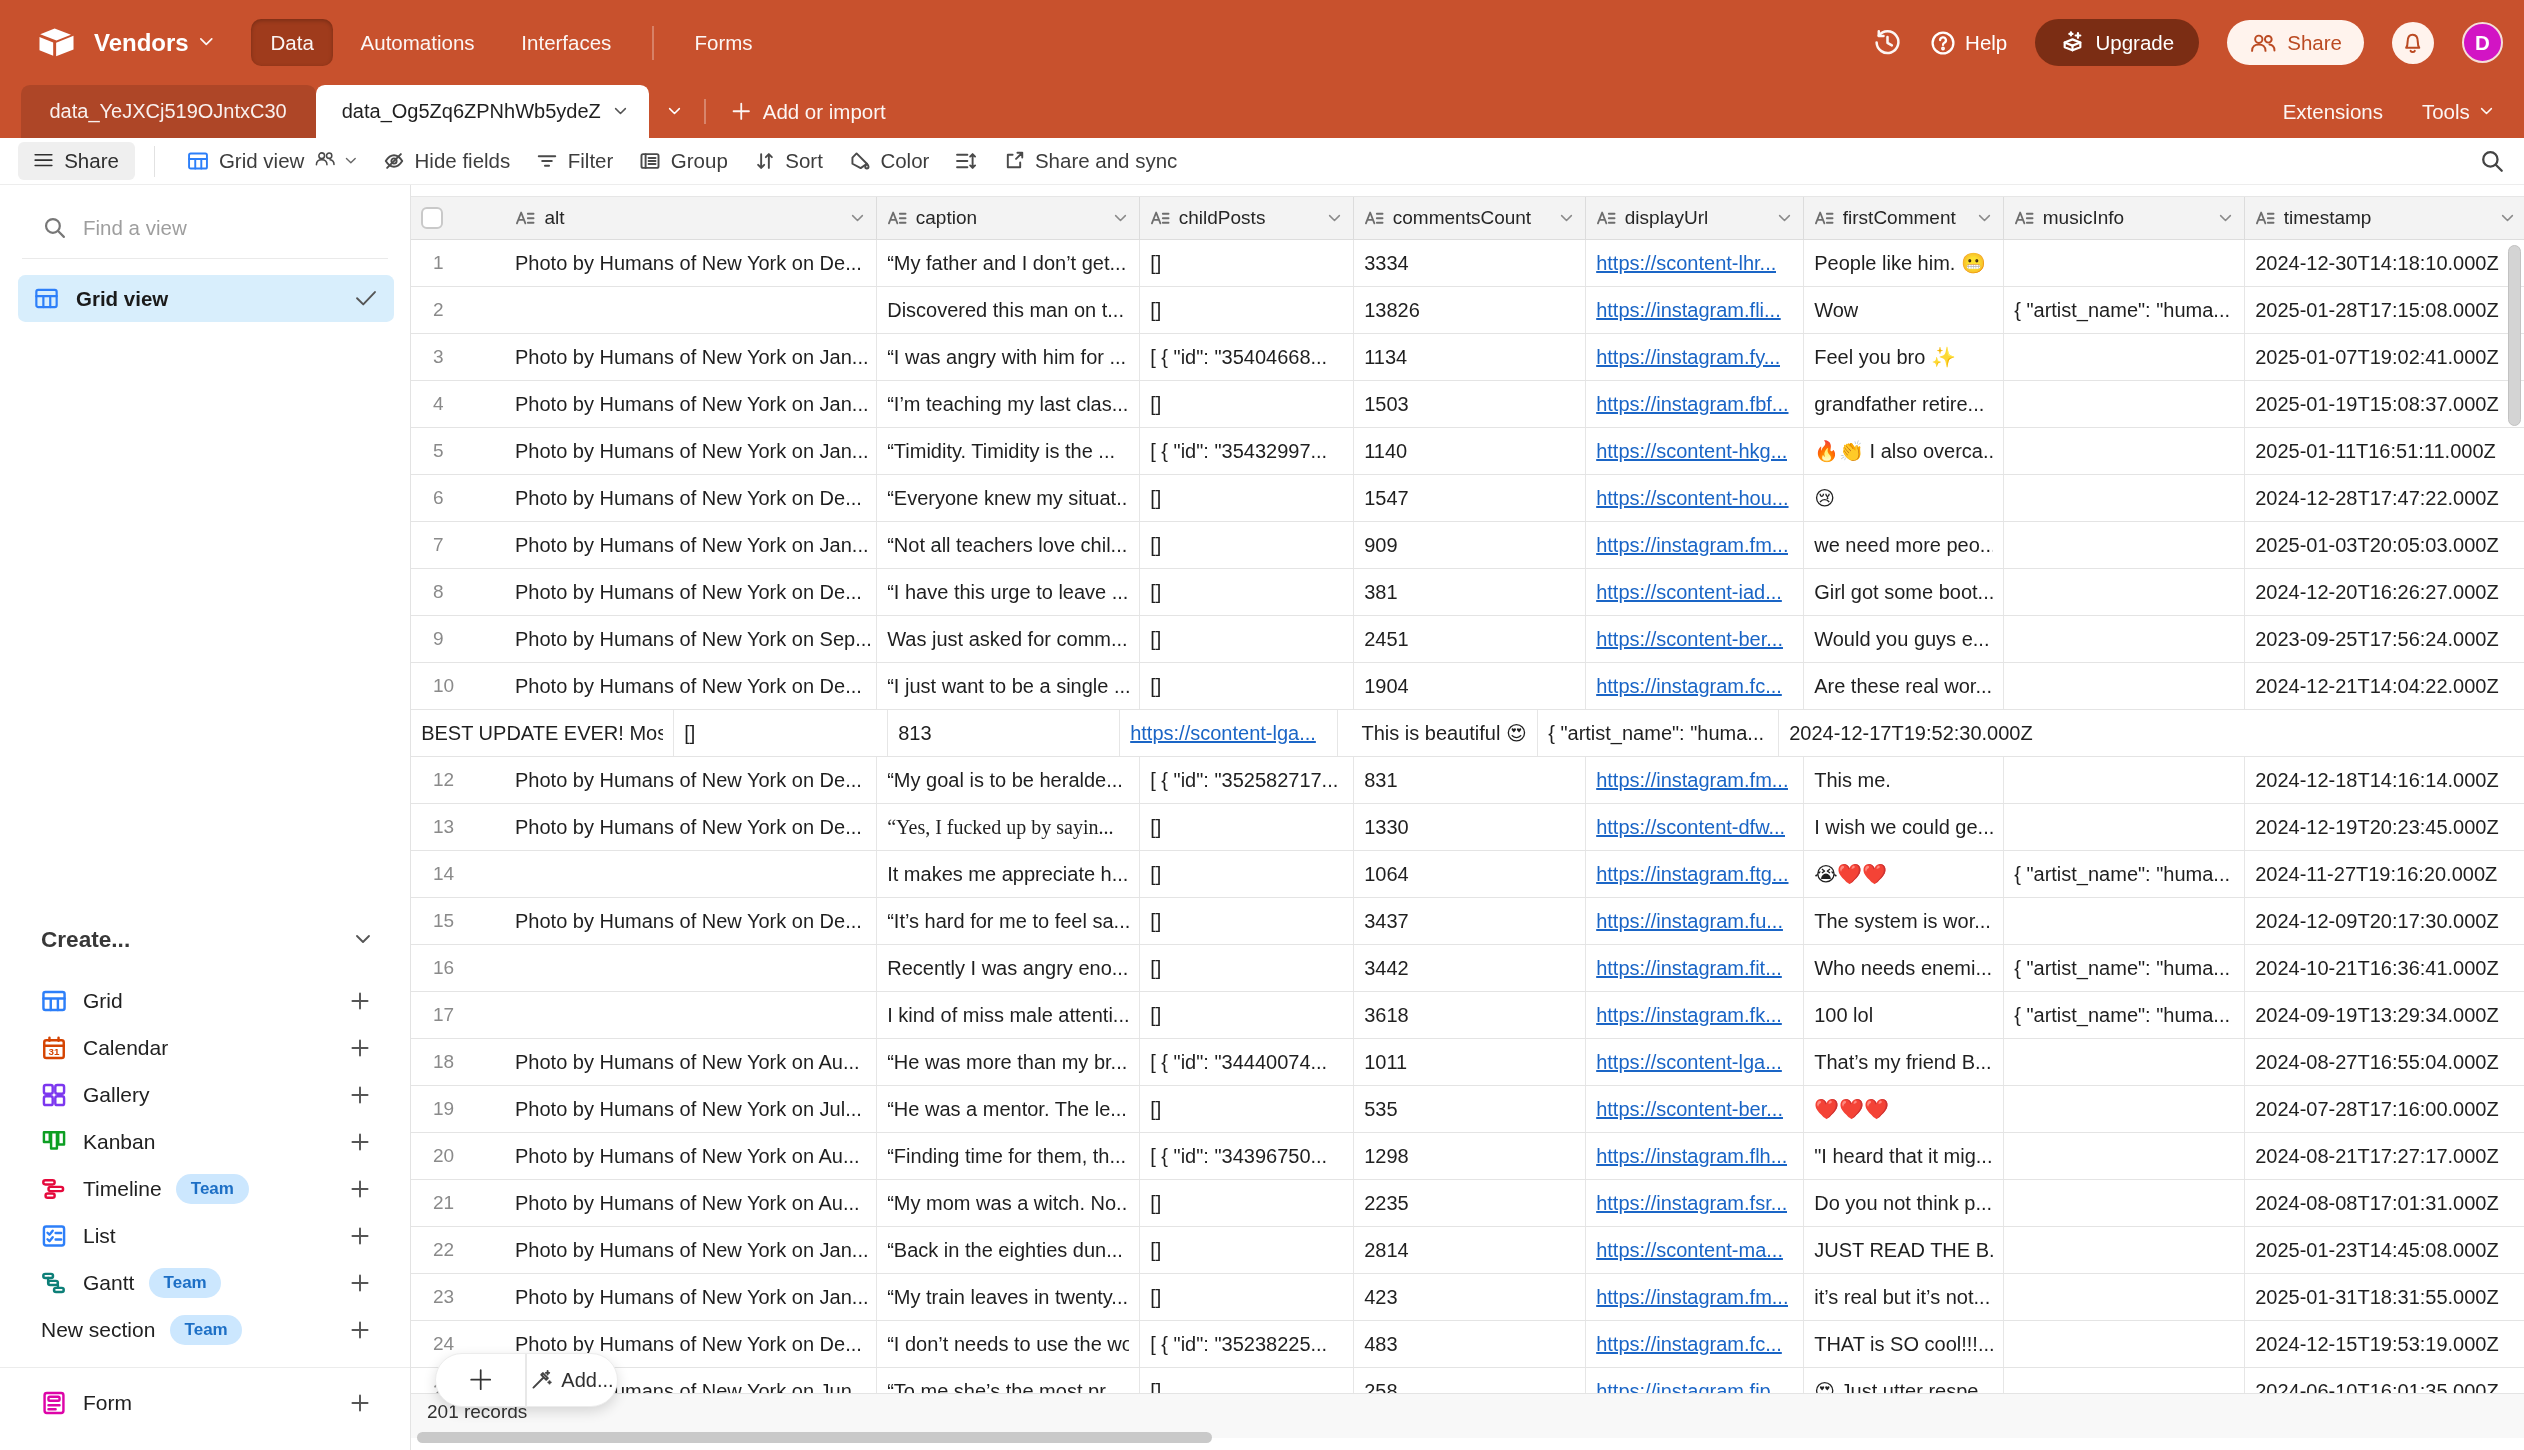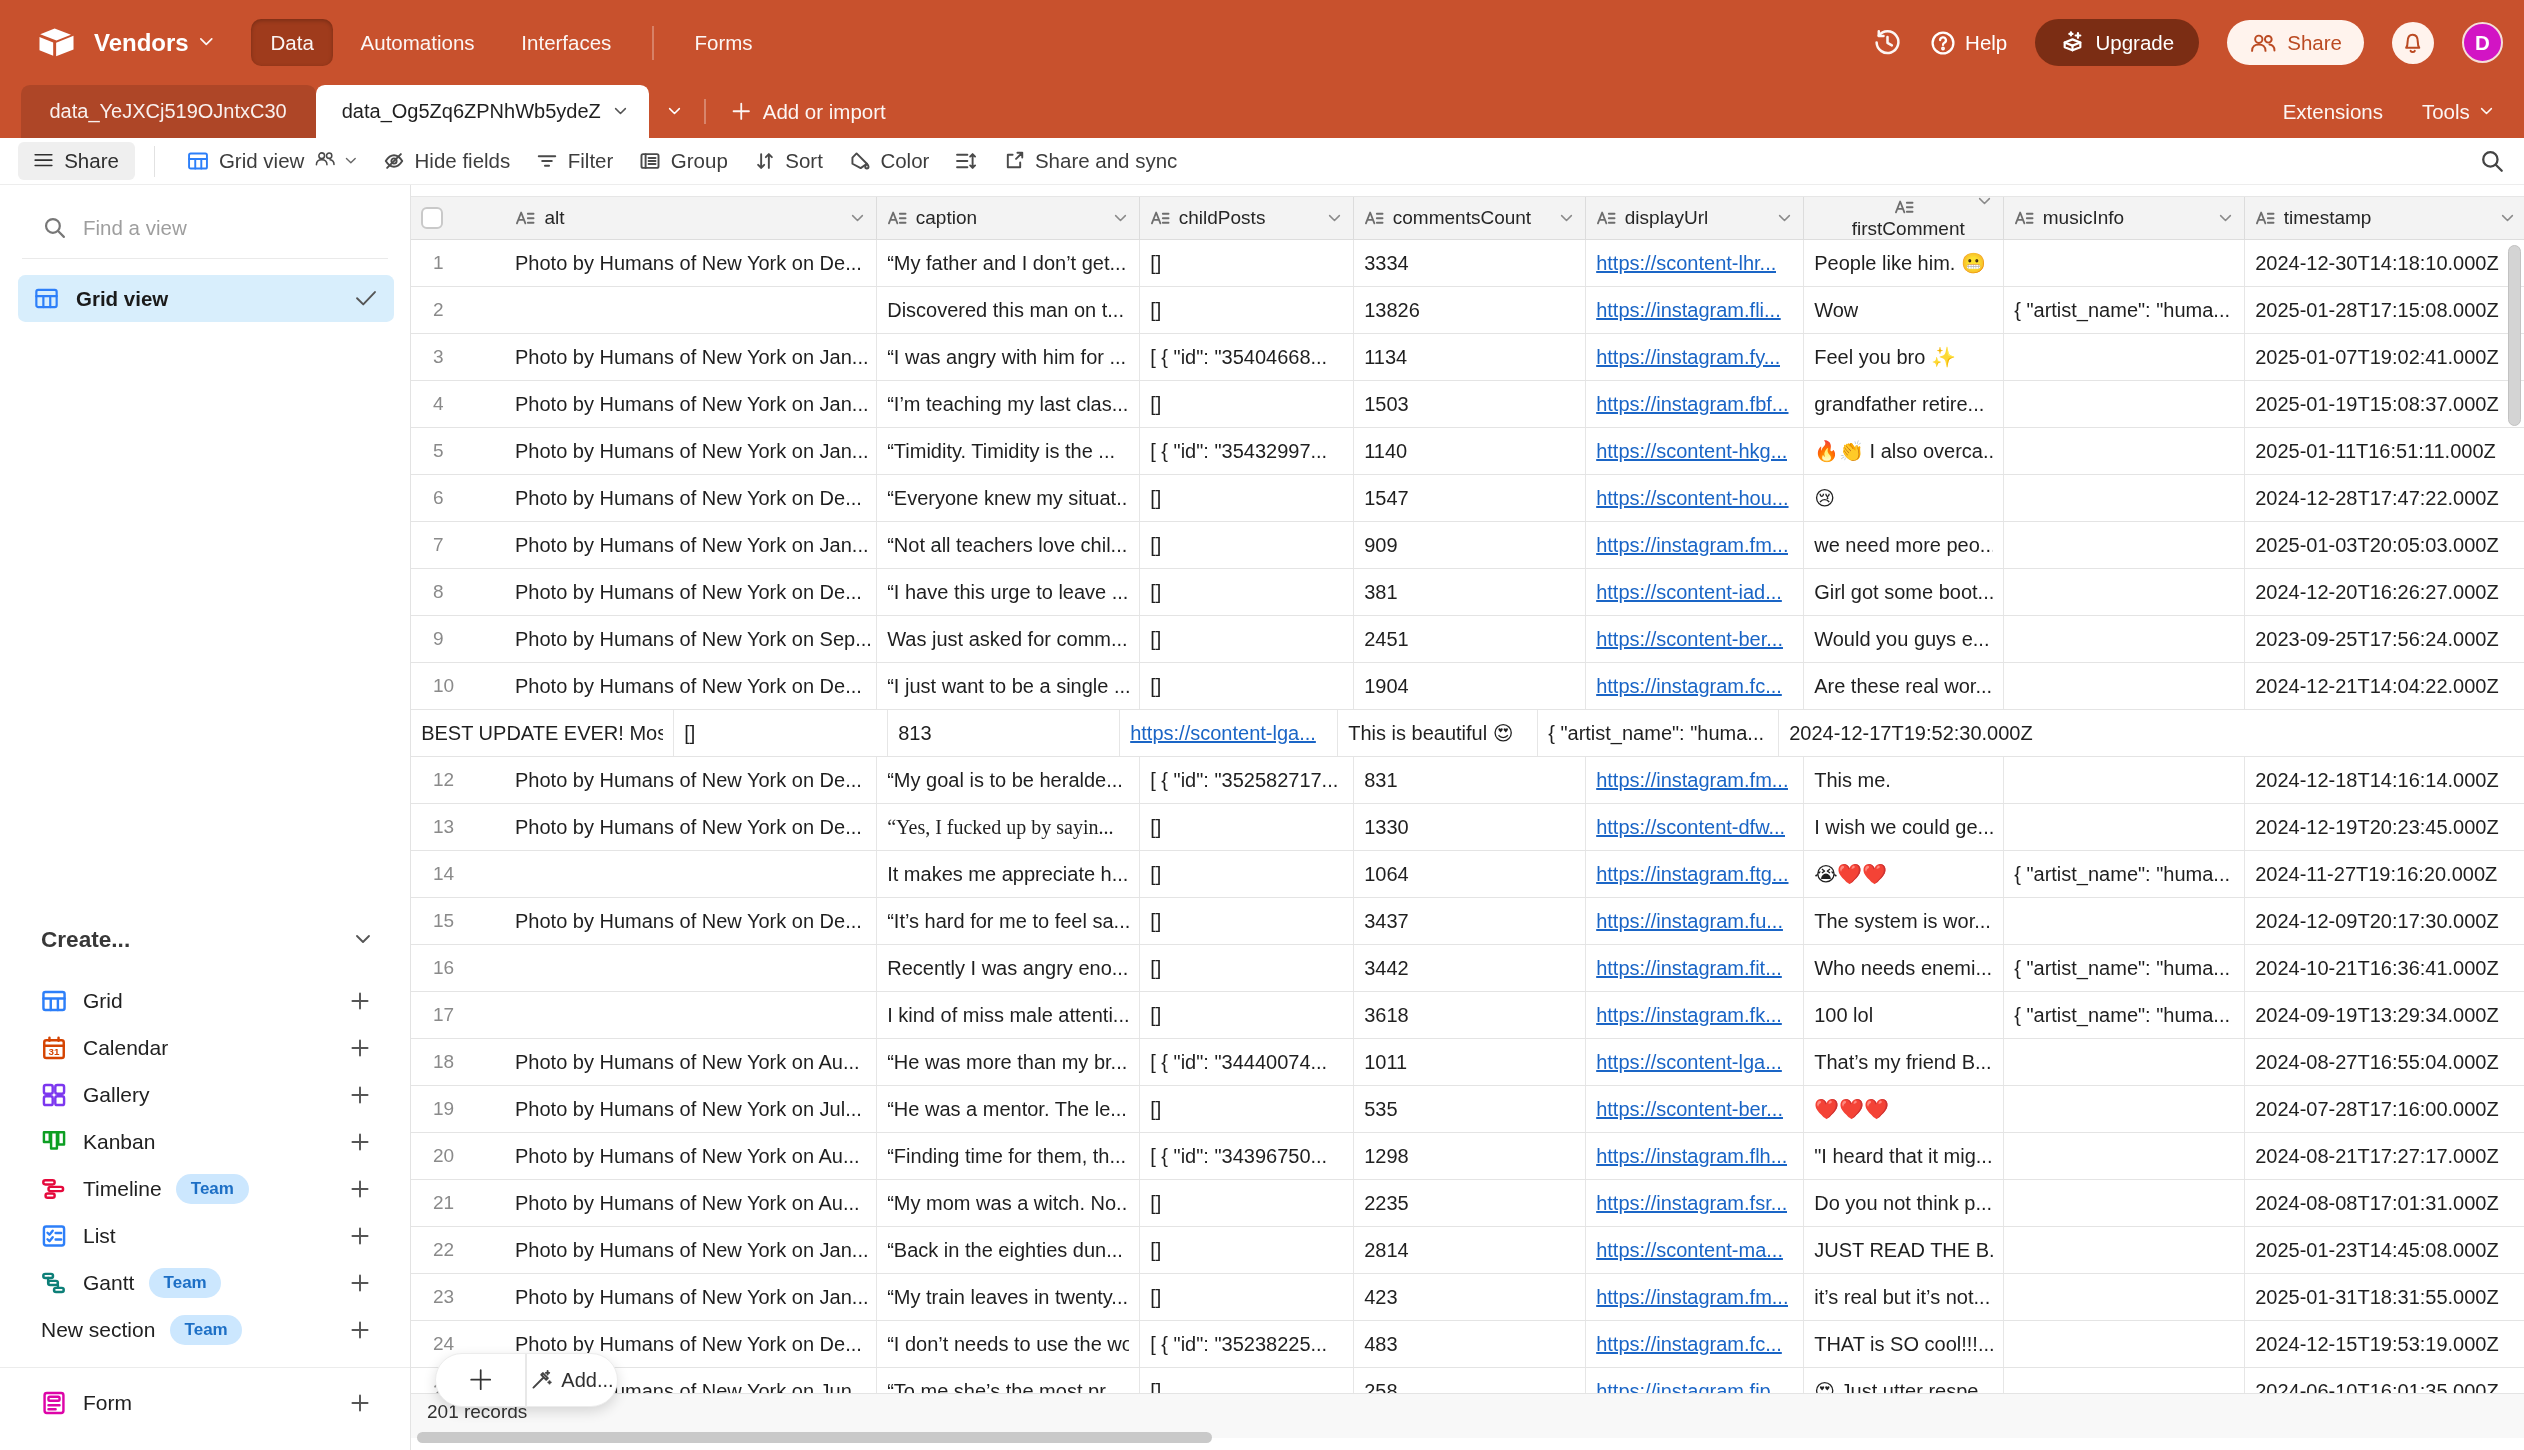--- a/index.html
+++ b/index.html
@@ -593,21 +593,21 @@
                 <path d="M10 4.5 H14.5 M10 8 H14.5 M10 11.5 H14.5"></path>
               </svg>
             </span>
             <span>displayUrl</span>
             <span class="hchev">
               <svg viewBox="0 0 12 8">
                 <path d="M1.5 1.5 L6 6 L10.5 1.5"></path>
               </svg>
             </span>
           </div>
-          <div class="th" style="width: 200px; flex-direction: column;">
+          <div class="th" style="width: 200px;">
             <span class="ficon">
               <svg viewBox="0 0 16 16">
                 <path d="M1.5 12 L4.8 3.5 L8.1 12 M2.7 9.2 H7"></path>
                 <path d="M10 4.5 H14.5 M10 8 H14.5 M10 11.5 H14.5"></path>
               </svg>
             </span>
             <span>firstComment</span>
             <span class="hchev">
               <svg viewBox="0 0 12 8">
                 <path d="M1.5 1.5 L6 6 L10.5 1.5"></path>
@@ -920,21 +920,21 @@
             </div>
             <div class="td" style="width: 214px;">
               <span class="ct">[]</span>
             </div>
             <div class="td" style="width: 232px;">
               <span class="ct">813</span>
             </div>
             <div class="td" style="width: 218px;">
               <a class="url" href="#">https://scontent-lga...</a>
             </div>
-            <div class="td" style="width: 200px;">
+            <div class="td" style="width: 200px; justify-content: flex-end;">
               <span class="ct">This is beautiful 😍</span>
             </div>
             <div class="td" style="width: 241px;">
               <span class="ct">{ "artist_name": "huma...</span>
             </div>
             <div class="td" style="width: 281px;">
               <span class="ct">2024-12-17T19:52:30.000Z</span>
             </div>
           </div>
           <div class="tr">

